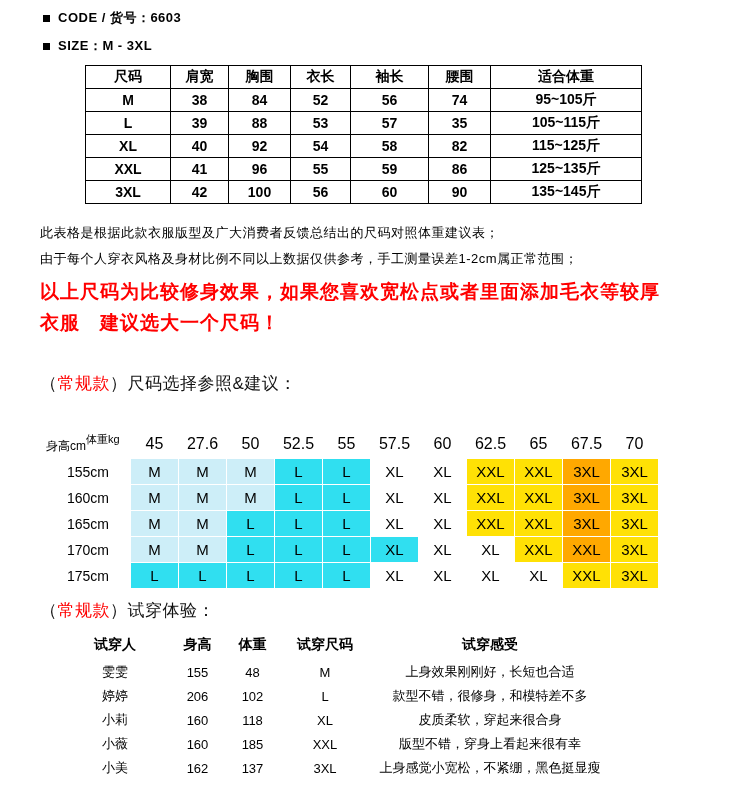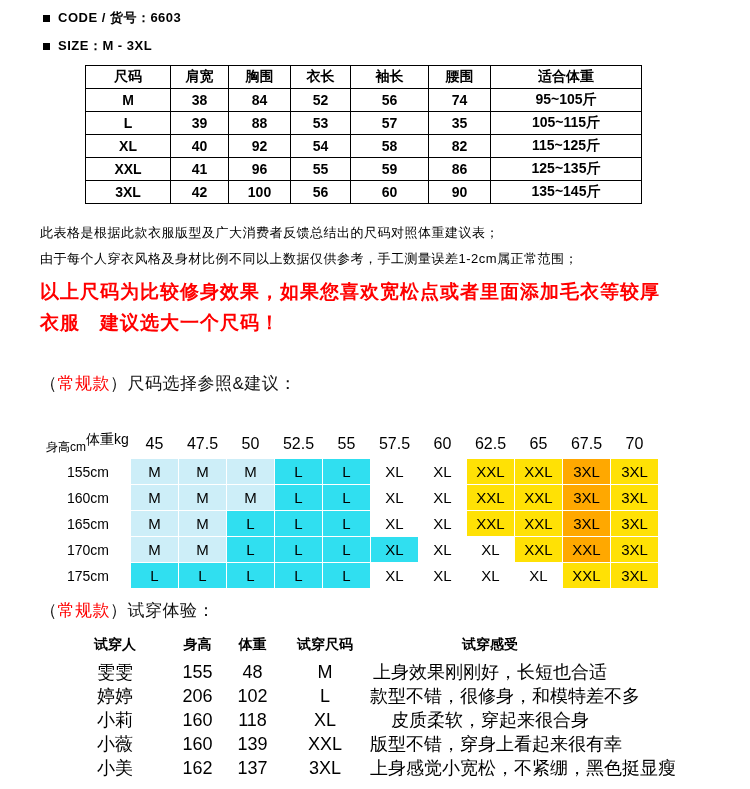--- a/index.html
+++ b/index.html
@@ -35,28 +35,28 @@
   .sec-title { font-size:17px; color:#111; letter-spacing:.5px; }
   .sec-title .red { color:#ff0000; }
   .sec1 { top:372px; left:40px; }
   .sec2 { top:599px; left:40px; }
 
   
   .matrix { top:428px; left:45px; border-collapse:collapse; table-layout:fixed; }
   .matrix th, .matrix td { padding:0; text-align:center; vertical-align:middle; border:1px solid #fff; }
   .matrix thead th { font-size:16px; font-weight:400; height:30px; }
   .matrix thead th.corner { font-size:12px; text-align:left; white-space:nowrap; }
-  .matrix .sup { font-size:14px; vertical-align:7px; }
+  .matrix .sup { font-size:11px; vertical-align:7px; }
   .matrix tbody th { font-size:14px; font-weight:400; }
   .matrix tbody td { font-size:15px; height:26px; font-weight:400; }
 
   
   .fit-table { top:630px; left:60px; border-collapse:collapse; table-layout:fixed; width:550px; }
   .fit-table th { font-size:14px; font-weight:700; height:30px; text-align:center; vertical-align:middle; }
-  .fit-table td { font-size:18px; height:24px; text-align:center; vertical-align:middle; white-space:nowrap; }
+  .fit-table td { font-size:13px; height:24px; text-align:center; vertical-align:middle; white-space:nowrap; }
 </style>
 </head>
 <body>
 
 <div>
 
   <div class="abs top-line code-line">
     <span class="bullet"></span><span>CODE / 货号：6603</span>
   </div>
 
@@ -160,21 +160,21 @@
         <col style="width:48px">
         <col style="width:48px">
       <col style="width:48px">
         <col style="width:48px">
         <col style="width:48px">
     </colgroup>
     <thead>
         <tr>
           <th class="corner"><span>身高cm</span><span class="sup">体重kg</span></th>
           <th>45</th>
-          <th>47.5</th>
+          <th>27.6</th>
           <th>50</th>
           <th>52.5</th>
           <th>55</th>
           <th>57.5</th>
           <th>60</th>
           <th>62.5</th>
           <th>65</th>
           <th>67.5</th>
           <th>70</th>
         </tr>
@@ -292,21 +292,21 @@
         <tr>
           <td>小莉</td>
           <td>160</td>
           <td>118</td>
           <td>XL</td>
           <td>皮质柔软，穿起来很合身</td>
         </tr>
         <tr>
           <td>小薇</td>
           <td>160</td>
-          <td>139</td>
+          <td>185</td>
           <td>XXL</td>
           <td>版型不错，穿身上看起来很有幸</td>
         </tr>
         <tr>
           <td>小美</td>
           <td>162</td>
           <td>137</td>
           <td>3XL</td>
           <td>上身感觉小宽松，不紧绷，黑色挺显瘦</td>
         </tr>

